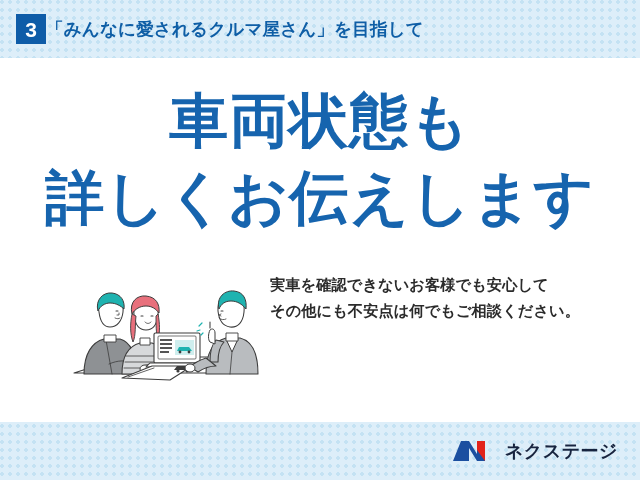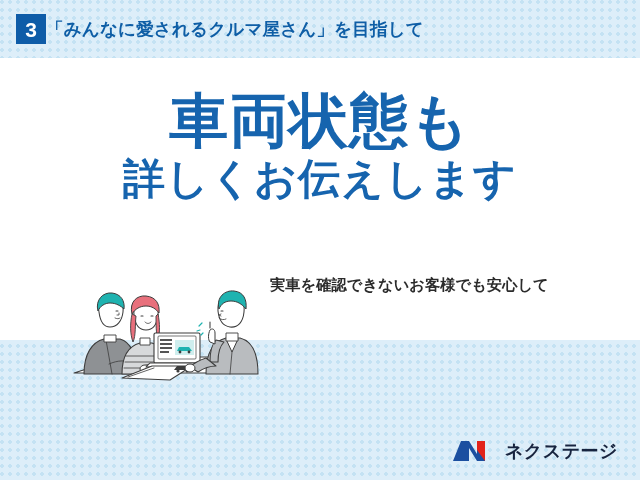--- a/index.html
+++ b/index.html
@@ -62,21 +62,21 @@
     white-space: nowrap;
     letter-spacing: 0.2px;
   }
 
   
   #panel {
     position: absolute;
     left: 0;
     top: 58px;
     width: 640px;
-    height: 282px;
+    height: 364px;
     background: #ffffff;
   }
 
   
   #headline {
     position: absolute;
     left: 0;
     top: 30px;
     width: 640px;
     text-align: center;
@@ -84,21 +84,22 @@
     font-weight: bold;
     line-height: 1.14;
     letter-spacing: 1px;
   }
   #headline .line1 {
     display: block;
     font-size: 59px;
   }
   #headline .line2 {
     display: block;
-    font-size: 42px;
+    font-size: 59px;
+    margin-top: 10px;
   }
 
   
   #lower {
     position: absolute;
     left: 8px;
     top: 212px;
     width: 640px;
     height: 150px;
   }
@@ -278,20 +279,21 @@
             <path d="M133 48 L136 45 M131 53 L134 52 M135 57 L137 55" stroke="#1fb3b0" stroke-width="1.2" stroke-linecap="round" fill="none"></path>
 
             <path d="M140 80 C134 82 128 85 124 89 L132 94 C138 90 144 88 150 88 Z" class="gryM" stroke="#3c3c3c" stroke-width="1.05" stroke-linejoin="round"></path>
             <ellipse cx="124" cy="90" rx="5" ry="4" class="sk" stroke="#3c3c3c" stroke-width="1"></ellipse>
           </g>
         </svg>
       </div>
 
       <div id="body-copy">
         <div>実車を確認できないお客様でも安心して</div>
+        <div>その他にも不安点は何でもご相談ください。</div>
       </div>
 
     </div>
   </div>
 
   <div id="footer">
     <div id="logo-wrap">
       <svg id="logo-mark" viewBox="0 0 44 26" width="44" height="26">
         <path d="M2 23 L10 3 L18 3 L26 16 L26 3 L34 3 L34 23 L26 23 L18 10 L18 23 Z" fill="#1b4fa0"></path>
         <path d="M26 3 L34 3 L34 23 L26 12 Z" fill="#e2231a"></path>

